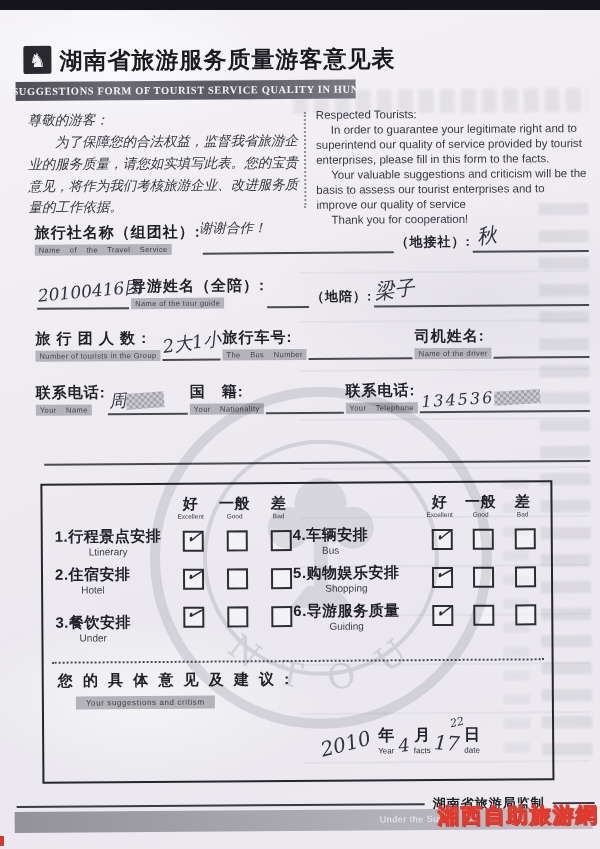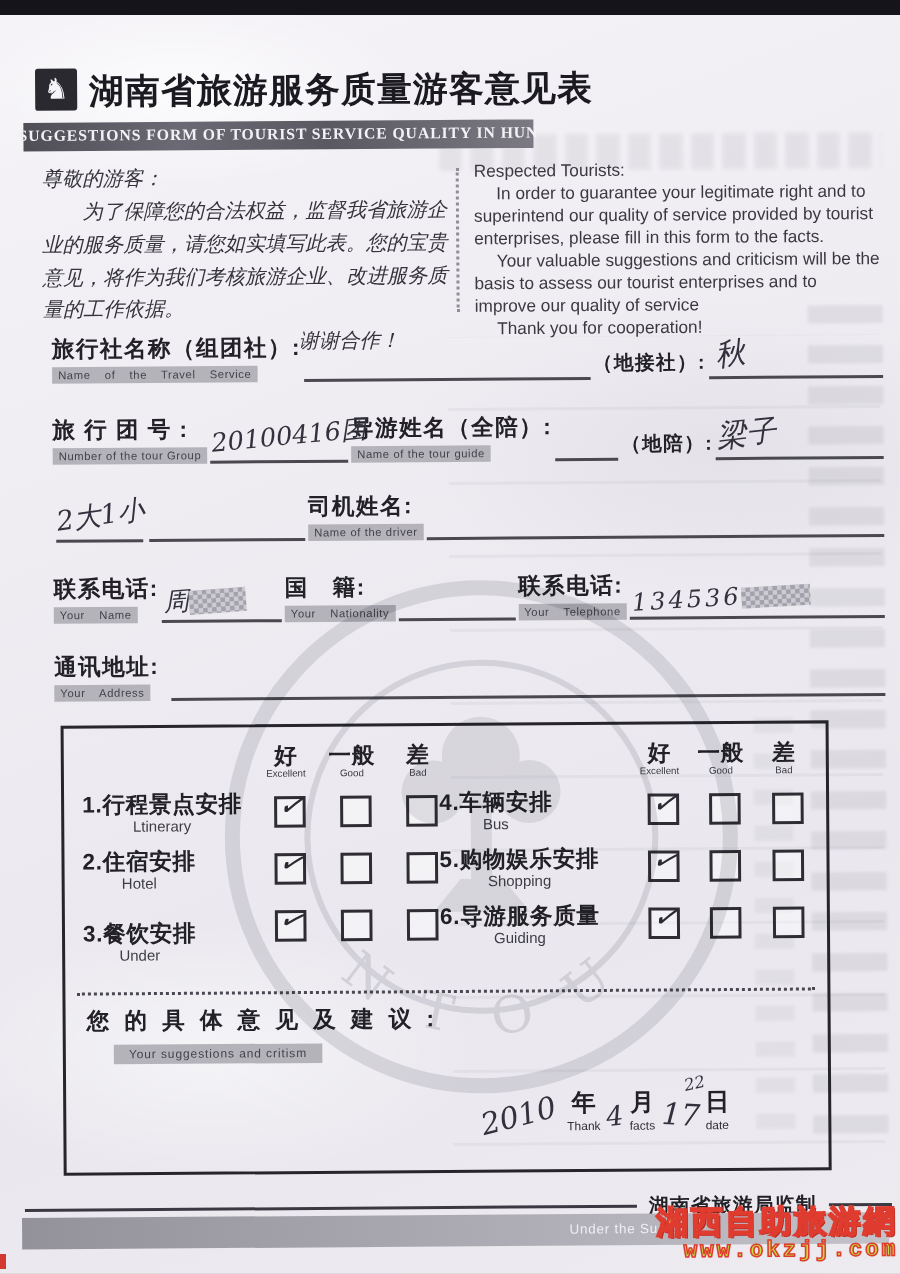--- a/index.html
+++ b/index.html
@@ -147,42 +147,46 @@
         <span class="en sp">Name of the Travel Service</span>
       </div>
       <span class="uline grow"></span>
       <span class="cnonly">（地接社）:</span>
       <span class="uline" style="width:116px">
         <span class="hand" style="font-size:20px;transform:rotate(-8deg)">秋</span>
       </span>
     </div>
 
     <div class="frow" style="top:266px">
-      <div class="field">
-        <span class="cn">旅 行 团 号 :</span>
-        <span class="en">Number of the tour Group</span>
-      </div>
       <span class="uline" style="width:92px">
         <span class="hand" style="font-size:17px;transform:rotate(-5deg);left:2px">20100416团</span>
       </span>
       <div class="field">
         <span class="cn">导游姓名（全陪）:</span>
         <span class="en">Name of the tour guide</span>
       </div>
       <span class="uline" style="width:42px"></span>
       <span class="cnonly">（地陪）:</span>
       <span class="uline grow">
         <span class="hand" style="font-size:20px;transform:rotate(-6deg);left:2px">梁子</span>
       </span>
     </div>
 
     <div class="frow" style="top:318px">
+      <div class="field">
+        <span class="cn">旅 行 团 人 数 :</span>
+        <span class="en">Number of tourists in the Group</span>
+      </div>
       <span class="uline" style="width:58px">
         <span class="hand" style="font-size:18px;transform:rotate(-8deg);left:2px">2大1小</span>
       </span>
+      <div class="field">
+        <span class="cn">旅行车号:</span>
+        <span class="en sp">The Bus Number</span>
+      </div>
       <span class="uline" style="width:104px"></span>
       <div class="field">
         <span class="cn">司机姓名:</span>
         <span class="en">Name of the driver</span>
       </div>
       <span class="uline grow"></span>
     </div>
 
     <div class="frow" style="top:372px">
       <div class="field">
@@ -200,24 +204,20 @@
       <div class="field">
         <span class="cn">联系电话:</span>
         <span class="en sp">Your Telephone</span>
       </div>
       <span class="uline grow">
         <span class="hand" style="font-size:16px;letter-spacing:2px;transform:rotate(-3deg);left:2px"><span>134536</span><span class="pix" style="width:46px;height:14px"></span></span>
       </span>
     </div>
 
     <div class="frow" style="top:424px">
-      <div class="field">
-        <span class="cn">通讯地址:</span>
-        <span class="en sp">Your Address</span>
-      </div>
       <span class="uline grow" style="margin-left:8px"></span>
     </div>
 
     <div class="rtable">
 
       <div class="rhead" style="left:131px"><b>好</b><i>Excellent</i></div>
       <div class="rhead" style="left:175px"><b>一般</b><i>Good</i></div>
       <div class="rhead" style="left:219px"><b>差</b><i>Bad</i></div>
 
       <div class="rhead" style="left:380px"><b>好</b><i>Excellent</i></div>
@@ -309,21 +309,21 @@
         </span>
 
       <div class="dotted"></div>
       <div class="sugg-cn">您 的 具 体 意 见 及 建 议 :</div>
       <div class="sugg-en">Your suggestions and critism</div>
 
       <div class="dateline">
         <span class="hand dh-y">2010</span>
         <span class="dg">
             <b>年</b>
-            <i>Thank</i>
+            <i>Year</i>
           </span>
         <span class="hand dh-m">4</span>
         <span class="dg">
             <b>月</b>
             <i>facts</i>
           </span>
         <span class="dh-wrap">
           <i class="hand dh-note">22</i>
           <span class="hand dh-d">17</span>
         </span>
@@ -353,17 +353,16 @@
     <div class="issuerline">
       <div class="rule l"></div>
       <span class="issuer">湖南省旅游局监制</span>
       <div class="rule r"></div>
     </div>
     <div class="graybar">
       <span>Under the Surve</span>
     </div>
     <div class="site">
       <div class="name">湘西自助旅游網</div>
-      <div class="url">www.okzjj.com</div>
     </div>
 
   </div>
 </div>
 
 </body></html>

